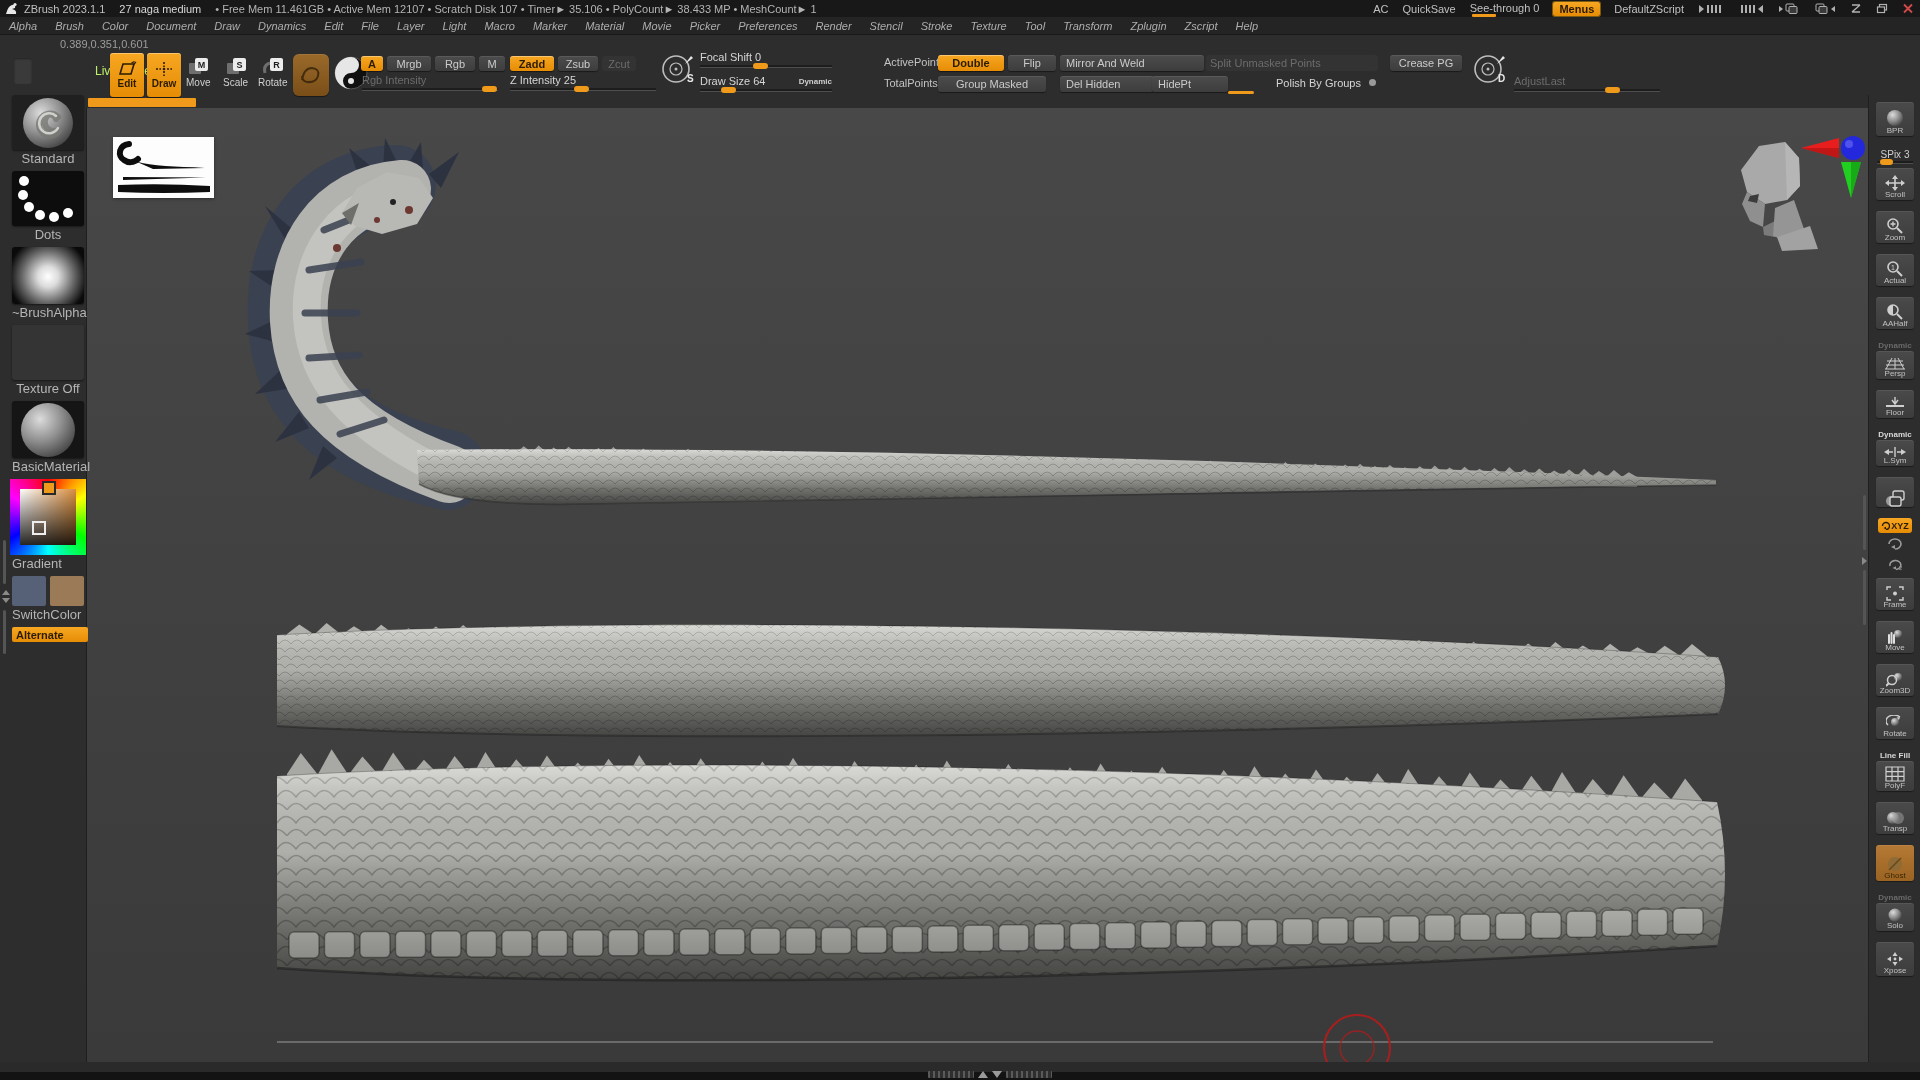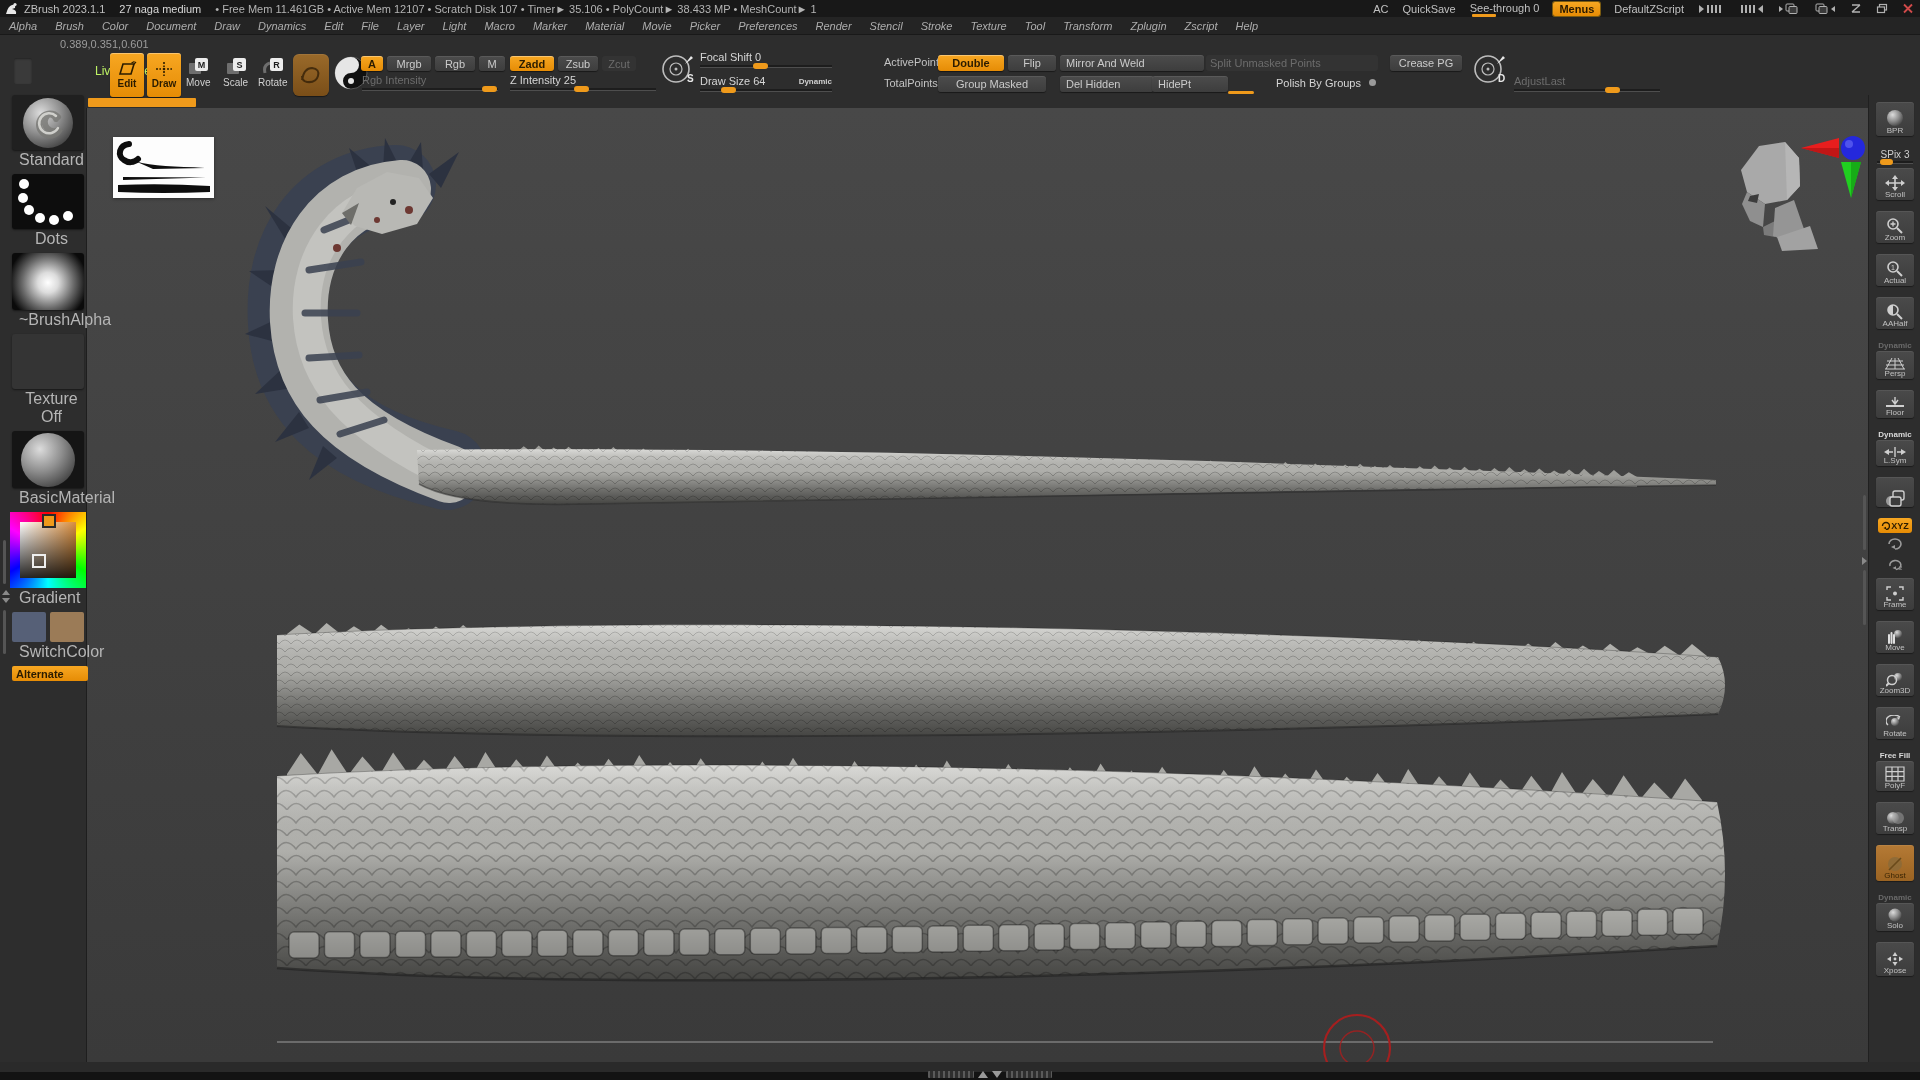--- a/index.html
+++ b/index.html
@@ -31,21 +31,21 @@
   .bigbtn{flex-direction:column;gap:1px;font-size:10px;}
   .modebtn{position:absolute;display:flex;flex-direction:column;align-items:center;font-size:10px;color:#d0d0d0;}
   .slider{position:absolute;font-size:11px;line-height:12px;}
   .sl-track{position:relative;height:2px;background:#1d1d1d;border-bottom:1px solid #4e4e4e;margin-top:2px;}
   .sl-handle{position:absolute;top:-2px;width:15px;height:6px;background:#ef9a1b;border-radius:3px;}
   .txtrow{position:absolute;font-size:11px;color:#c4c4c4;white-space:nowrap;padding-left:48px;}
   
   #lefttray{left:0;top:95px;width:86px;height:985px;background:#2d2d2d;z-index:35;}
   .tray-item{margin:0 0 3px 12px;width:72px;}
   .thumb{width:72px;border-radius:3px;overflow:hidden;background:#1b1b1b;box-shadow:0 1px 2px rgba(0,0,0,.5);}
-  .tray-label{font-size:16px;color:#b5b5b5;text-align:center;padding:1px 0 2px;margin-left:7px;}
+  .tray-label{font-size:13px;color:#b5b5b5;text-align:center;padding:1px 0 2px;}
   .swatches{display:flex;gap:4px;}
   .alt-btn{width:72px;height:15px;margin-left:12px;background:linear-gradient(#f7a722,#e68c05);color:#2b1c00;
     font-weight:bold;font-size:11px;display:flex;align-items:center;border-radius:2px;padding-left:4px;}
   
   #canvas{left:86px;top:108px;width:1782px;height:954px;background:linear-gradient(#484848,#3a3a3a);
     border-left:1px solid #1e1e1e;z-index:10;}
   #docpreview{left:113px;top:137px;width:101px;height:61px;z-index:20;box-shadow:0 1px 3px rgba(0,0,0,.4);}
   #traybar{left:88px;top:98px;width:108px;height:9px;background:#ef9a1b;border-radius:1px;z-index:36;}
   
   #rightshelf{left:1868px;top:95px;width:52px;height:985px;background:#2d2d2d;border-left:1px solid #202020;z-index:35;
@@ -708,21 +708,21 @@
     <span class="shelf-lb">Zoom3D</span>
   </div>
   <div class="shelf-btn">
     <svg width="18" height="15">
         <circle cx="9" cy="7" r="4" fill="url(#gSph)"></circle>
         <path d="M2 10 A8 6 0 0 1 14 2" fill="none" stroke="#cfcfcf" stroke-width="1.4"></path>
         <path d="M14 2 L10.5 2.5 L13 5 Z" fill="#cfcfcf"></path>
       </svg>
     <span class="shelf-lb">Rotate</span>
   </div>
-  <span class="shelf-note bright">Free Fill</span>
+  <span class="shelf-note bright">Line Fill</span>
   <div class="shelf-btn" style="height:30px">
     <svg width="20" height="16">
         <path d="M1 1 H19 V15 H1 Z M1 5.6 H19 M1 10.3 H19 M7 1 V15 M13 1 V15" fill="none" stroke="#cfcfcf" stroke-width="1.2"></path>
       </svg>
     <span class="shelf-lb">PolyF</span>
   </div>
   <div class="shelf-btn">
     <svg width="20" height="14">
         <circle cx="8" cy="7" r="6" fill="url(#gSph)"></circle>
         <circle cx="13" cy="7" r="6" fill="#b0b0b0" opacity=".45"></circle>

